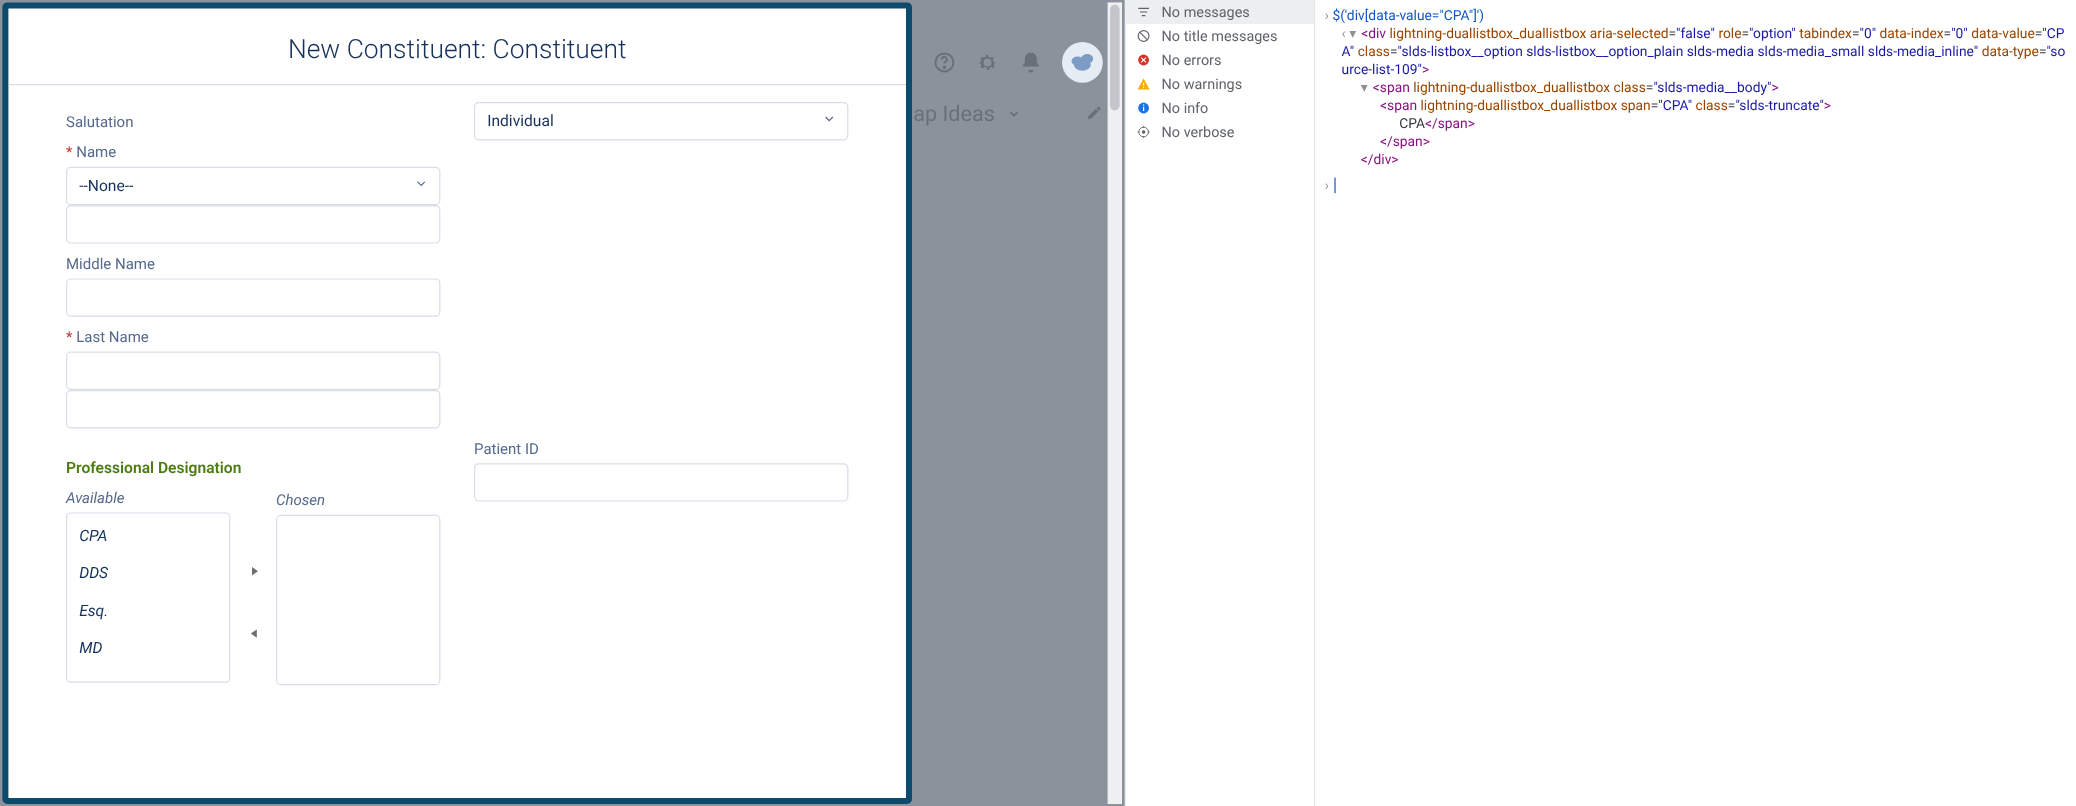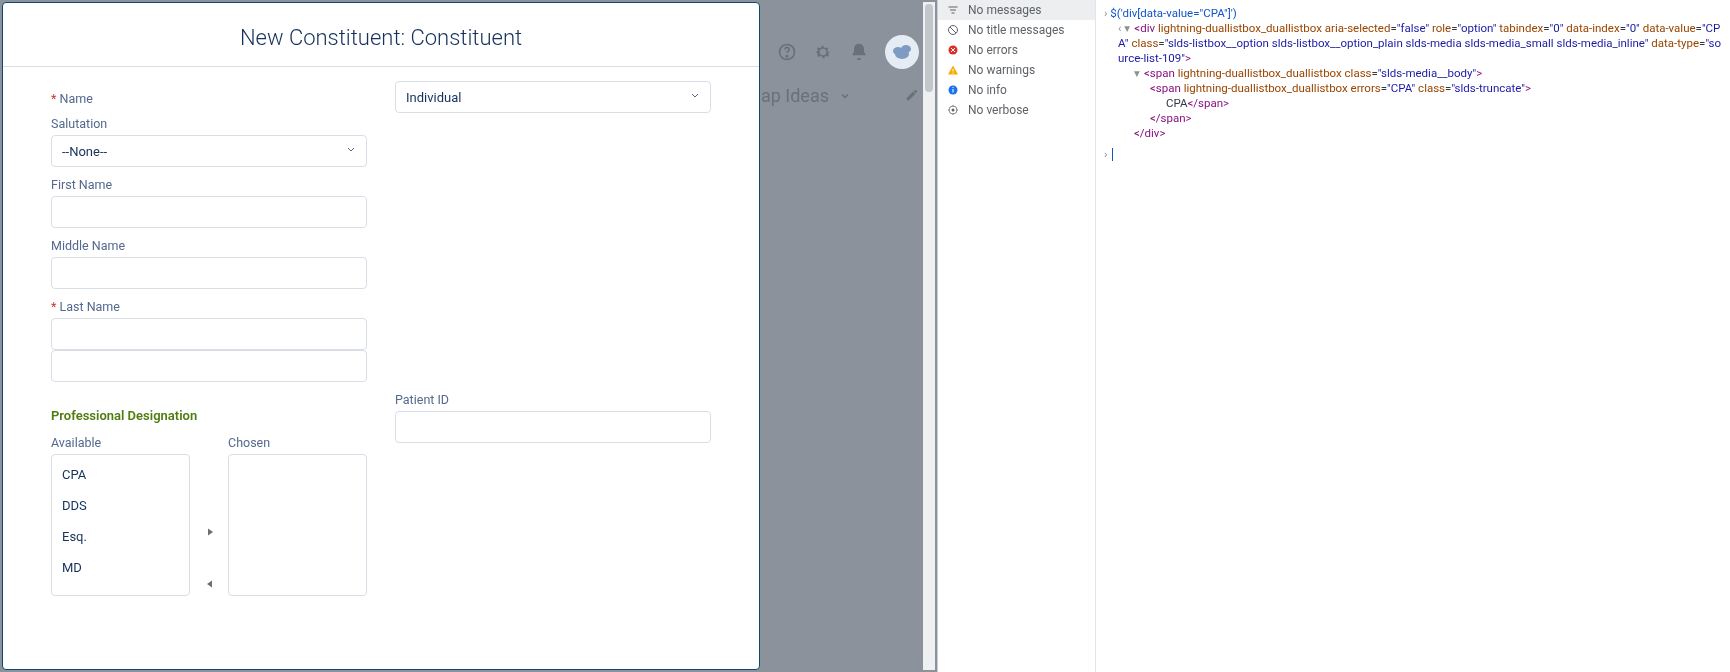--- a/index.html
+++ b/index.html
@@ -5,35 +5,35 @@
   * { box-sizing: border-box; font-family: -apple-system, BlinkMacSystemFont, "Segoe UI", Roboto, Helvetica, Arial, sans-serif; }
   body { margin:0; padding:0; background:#fff; font-size:13px; color:#3e3e3c; }
   .root { display:flex; width:1730px; height:672px; }
   
   .sf-area { width:937px; height:672px; position:relative; background:#9da4ad; }
   .sf-back { position:absolute; inset:0; background:#8b929b; }
   .sf-topbar { position:absolute; top:32px; right:0; height:40px; display:flex; align-items:center; gap:16px; padding-right:18px; }
   .sf-topbar .ico { width:20px; height:20px; display:flex; align-items:center; justify-content:center; fill:#6a7078; color:#6a7078; }
   .sf-avatar { width:34px; height:34px; border-radius:50%; background:#e5ecf4; display:flex; align-items:center; justify-content:center; }
   .sf-tabrow { position:absolute; top:78px; right:0; height:34px; display:flex; align-items:center; color:#6a7078; font-size:18px; padding-right:18px; gap:10px; }
-  .modal { position:absolute; left:2px; top:2px; width:758px; height:668px; background:#fff; border:1px solid #0c4a6e; border-radius:4px; overflow:hidden; display:flex; flex-direction:column; }
+  .modal { position:absolute; left:2px; top:2px; width:758px; height:668px; background:#fff; border:5px solid #0c4a6e; border-radius:4px; overflow:hidden; display:flex; flex-direction:column; }
   .modal-scroll { position:absolute; right:2px; top:2px; width:12px; height:668px; background:#eef0f2; }
   .modal-scroll .thumb { position:absolute; top:2px; left:2px; width:8px; height:88px; background:#c3c7cc; border-radius:4px; }
   .modal h2 { font-weight:300; font-size:22px; color:#16325c; text-align:center; padding:22px 0 16px 0; margin:0; border-bottom:1px solid #d8dde6; }
   .modal-body { padding:14px 48px 0 48px; overflow:auto; flex:1; }
   .cols { display:flex; gap:28px; }
   .col { flex:1; }
   .label { font-size:12.5px; color:#54698d; margin:10px 0 4px 0; display:block; }
   .req::before { content:"* "; color:#c23934; }
   .field-input { width:100%; height:32px; border:1px solid #d8dde6; border-radius:4px; background:#fff; padding:0 10px; font-size:13px; color:#16325c; }
   .select { position:relative; }
   .select .field-input { padding-right:28px; cursor:pointer; text-align:left; }
   .select .caret { position:absolute; right:10px; top:50%; transform:translateY(-50%); pointer-events:none; }
   .section-title { font-weight:600; color:#4d7c0f; font-size:13px; margin-top:26px; margin-bottom:8px; }
-  .dual { display:flex; align-items:flex-end; gap:8px; }
+  .dual { display:flex; align-items:center; gap:8px;font-style:italic; }
   .dual-col { flex:1; }
   .dual-list { height:142px; border:1px solid #d8dde6; border-radius:4px; overflow-y:scroll; padding:4px 0; }
   .dual-list .opt { padding:8px 10px; font-size:13px; color:#16325c; cursor:pointer; }
   .dual-btns { display:flex; flex-direction:column; gap:30px; padding-top:30px; }
   .dual-btns button { width:22px; height:22px; border:none; background:transparent; cursor:pointer; color:#706e6b; }
   
   .dt { flex:1; height:672px; display:flex; background:#fff; border-left:1px solid #c9cdd2; }
   .dt-sidebar { width:158px; border-right:1px solid #e3e5e8; background:#fff; }
   .dt-side-item { display:flex; align-items:center; gap:8px; height:20px; padding:0 8px; font-size:12px; color:#5f6368; }
   .dt-side-item.sel { background:#eceef0; }
@@ -105,31 +105,30 @@
       <span><svg width="14" height="14" viewBox="0 0 24 24" fill="#6a7078">
             <path d="M3 17.25V21h3.75L17.81 9.94l-3.75-3.75L3 17.25zM20.71 7.04a1 1 0 0 0 0-1.41l-2.34-2.34a1 1 0 0 0-1.41 0l-1.83 1.83 3.75 3.75 1.83-1.83z"></path>
           </svg></span>
     </div>
 
     <div class="modal">
       <h2>New Constituent: Constituent</h2>
       <div class="modal-body">
         <div class="cols">
           <div class="col">
+            <span class="label">Salutation</span>
+
             <span class="label req">Name</span>
-
-            <span class="label">Salutation</span>
             <div class="select">
               <button class="field-input"><span>--None--</span></button>
               <span class="caret"><svg width="12" height="12" viewBox="0 0 24 24" fill="none" stroke="#54698d" stroke-width="2">
                     <path d="M6 9l6 6 6-6"></path>
                   </svg></span>
             </div>
 
-            <span class="label">First Name</span>
             <input class="field-input" style="">
 
             <span class="label">Middle Name</span>
             <input class="field-input" style="">
 
             <span class="label req">Last Name</span>
             <input class="field-input" style="">
 
             <input class="field-input" style="">
           </div>
@@ -246,21 +245,21 @@
             </svg>
           </span>
           <span>No verbose</span>
         </div>
       </div>
     <div class="dt-main">
       <div class="ln"><span class="pfx">› </span><span class="cmd">$('div[data-value="CPA"]')</span></div>
       <div id="dom-dump">
           <div class="ln ind0"><span class="pfx">‹ </span><span class="arw">▾</span><span class="tag">&lt;div</span> <span class="attr">lightning-duallistbox_duallistbox</span> <span class="attr">aria-selected</span>=<span class="val">"false"</span> <span class="attr">role</span>=<span class="val">"option"</span> <span class="attr">tabindex</span>=<span class="val">"0"</span> <span class="attr">data-index</span>=<span class="val">"0"</span> <span class="attr">data-value</span>=<span class="val">"CPA"</span> <span class="attr">class</span>=<span class="val">"slds-listbox__option slds-listbox__option_plain slds-media slds-media_small slds-media_inline"</span> <span class="attr">data-type</span>=<span class="val">"source-list-109"</span><span class="tag">&gt;</span></div>
           <div class="ln ind1"><span class="arw">▾</span><span class="tag">&lt;span</span> <span class="attr">lightning-duallistbox_duallistbox</span> <span class="attr">class</span>=<span class="val">"slds-media__body"</span><span class="tag">&gt;</span></div>
-          <div class="ln ind2"><span class="tag">&lt;span</span> <span class="attr">lightning-duallistbox_duallistbox</span> <span class="attr">errors</span>=<span class="val">"CPA"</span> <span class="attr">class</span>=<span class="val">"slds-truncate"</span><span class="tag">&gt;</span></div>
+          <div class="ln ind2"><span class="tag">&lt;span</span> <span class="attr">lightning-duallistbox_duallistbox</span> <span class="attr">span</span>=<span class="val">"CPA"</span> <span class="attr">class</span>=<span class="val">"slds-truncate"</span><span class="tag">&gt;</span></div>
           <div class="ln ind3"><span class="txt">CPA</span><span class="tag">&lt;/span&gt;</span></div>
           <div class="ln ind2"><span class="tag">&lt;/span&gt;</span></div>
           <div class="ln ind1"><span class="tag">&lt;/div&gt;</span></div>
         </div>
       <div class="ln prompt-row"><span class="pfx">› </span><span class="cursor"></span></div>
     </div>
   </div>
 </div>
 
 </body></html>

